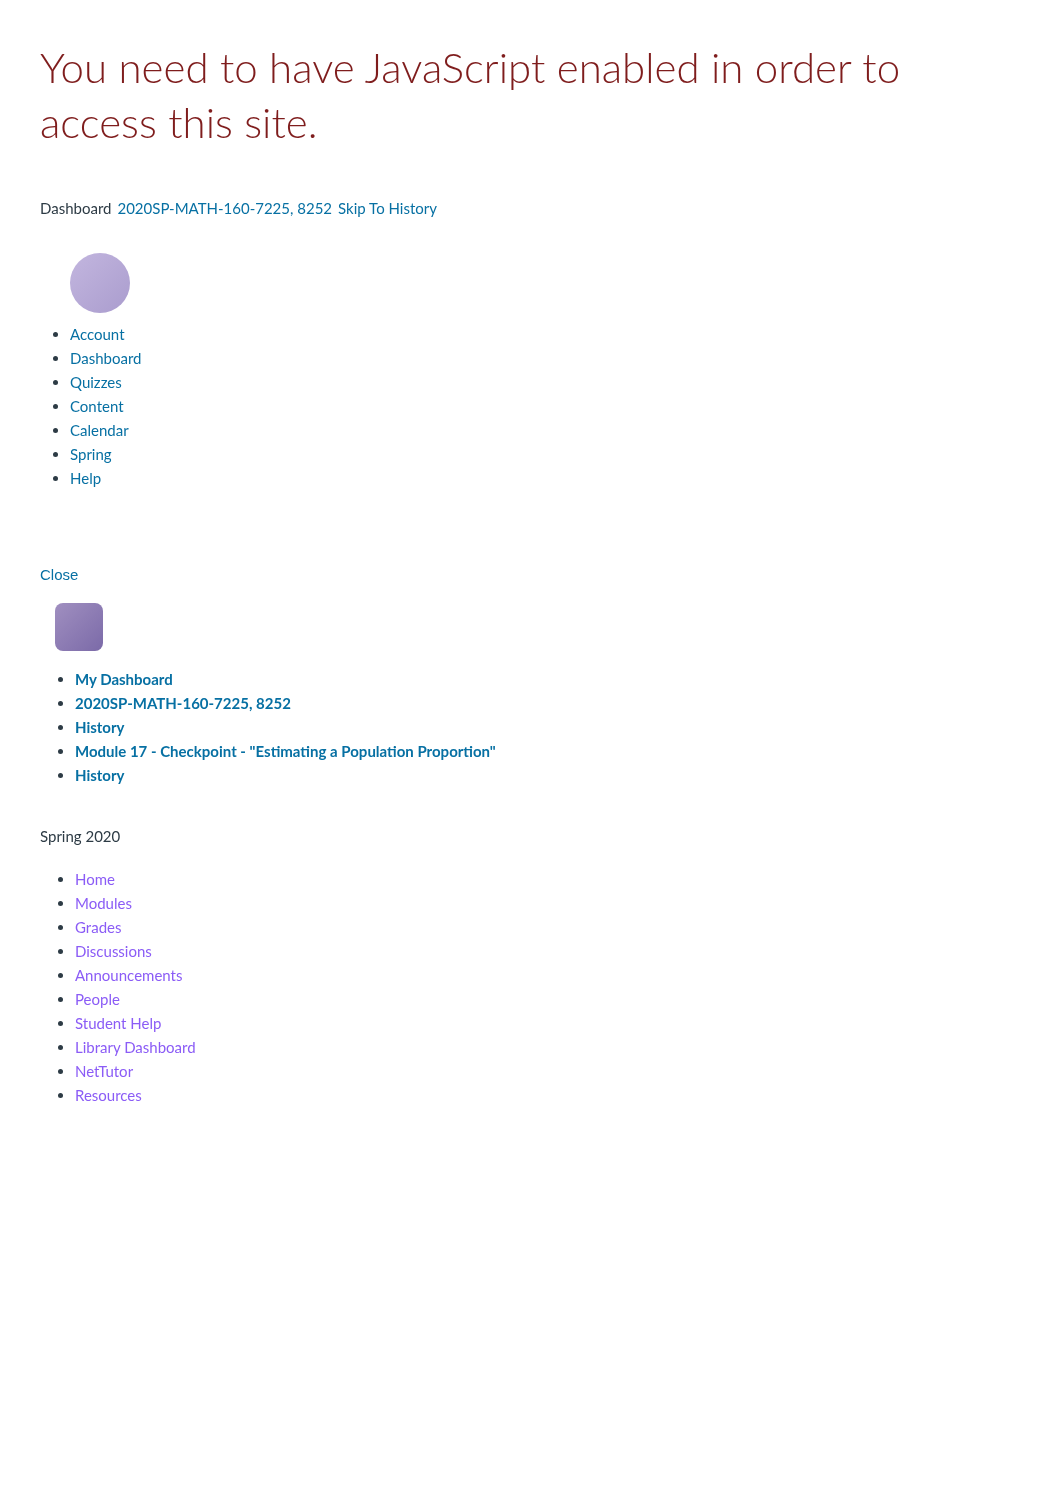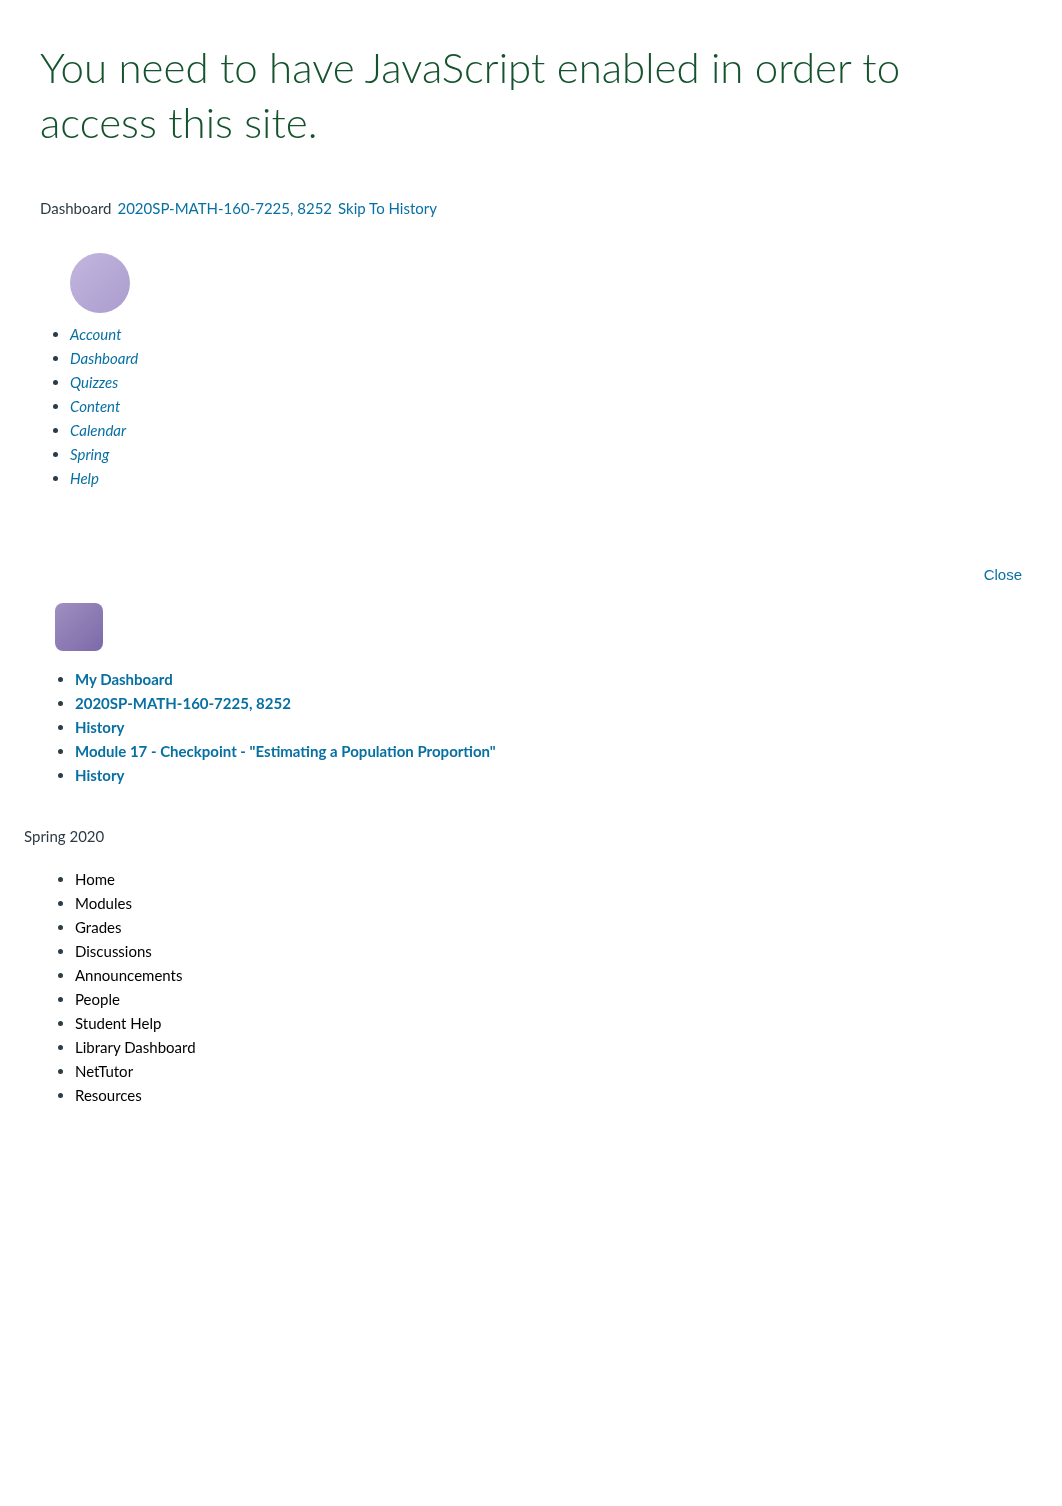--- a/index.html
+++ b/index.html
@@ -13,21 +13,21 @@
       font-size: 16px;
       color: #2d3b45;
       background: #fff;
       width: 1062px;
       min-height: 1506px;
     }
 
     .main-title {
       font-size: 42px;
       font-weight: 300;
-      color: #14532d;
+      color: #7f1d1d;
       padding: 40px 40px 30px 40px;
       line-height: 1.3;
     }
 
     .breadcrumb-bar {
       padding: 20px 40px;
       font-size: 15px;
       color: #2d3b45;
       display: flex;
       align-items: center;
@@ -44,21 +44,20 @@
     }
 
     .global-nav ul {
       list-style: disc;
       padding-left: 30px;
     }
 
     .global-nav ul li {
       padding: 3px 0;
       font-size: 15px;
-      font-style: italic;
     }
 
     .global-nav ul li a {
       color: #0770a3;
       text-decoration: none;
     }
 
     .avatar-placeholder {
       width: 60px;
       height: 60px;
@@ -78,21 +77,20 @@
       margin-bottom: 8px;
     }
 
     .avatar-list-item {
       list-style: none !important;
       padding: 6px 0 2px 0 !important;
     }
 
     .close-button-area {
       display: flex;
-      justify-content: flex-end;
       padding: 10px 40px;
       margin-top: 20px;
     }
 
     .close-button {
       color: #0770a3;
       font-size: 15px;
       cursor: pointer;
       text-decoration: none;
       background: none;
@@ -113,21 +111,21 @@
       padding: 3px 0;
       font-size: 15px;
     }
 
     .breadcrumb-nav ul li a {
       color: #0770a3;
       text-decoration: none;
     }
 
     .course-section {
-      padding: 20px 40px 10px 24px;
+      padding: 20px 40px 10px 40px;
     }
 
     .course-label {
       font-size: 15px;
       color: #2d3b45;
       margin-bottom: 12px;
     }
 
     .course-nav {
       padding: 0 40px 30px 55px;
@@ -137,21 +135,21 @@
       list-style: disc;
       padding-left: 20px;
     }
 
     .course-nav ul li {
       padding: 3px 0;
       font-size: 15px;
     }
 
     .course-nav ul li a {
-      color: #000000;
+      color: #8b5cf6;
       text-decoration: none;
     }
   </style>
 </head>
 <body>
 
 <h1 class="main-title">You need to have JavaScript enabled in order to access this site.</h1>
 
 <div class="breadcrumb-bar">
   <span>Dashboard</span>

